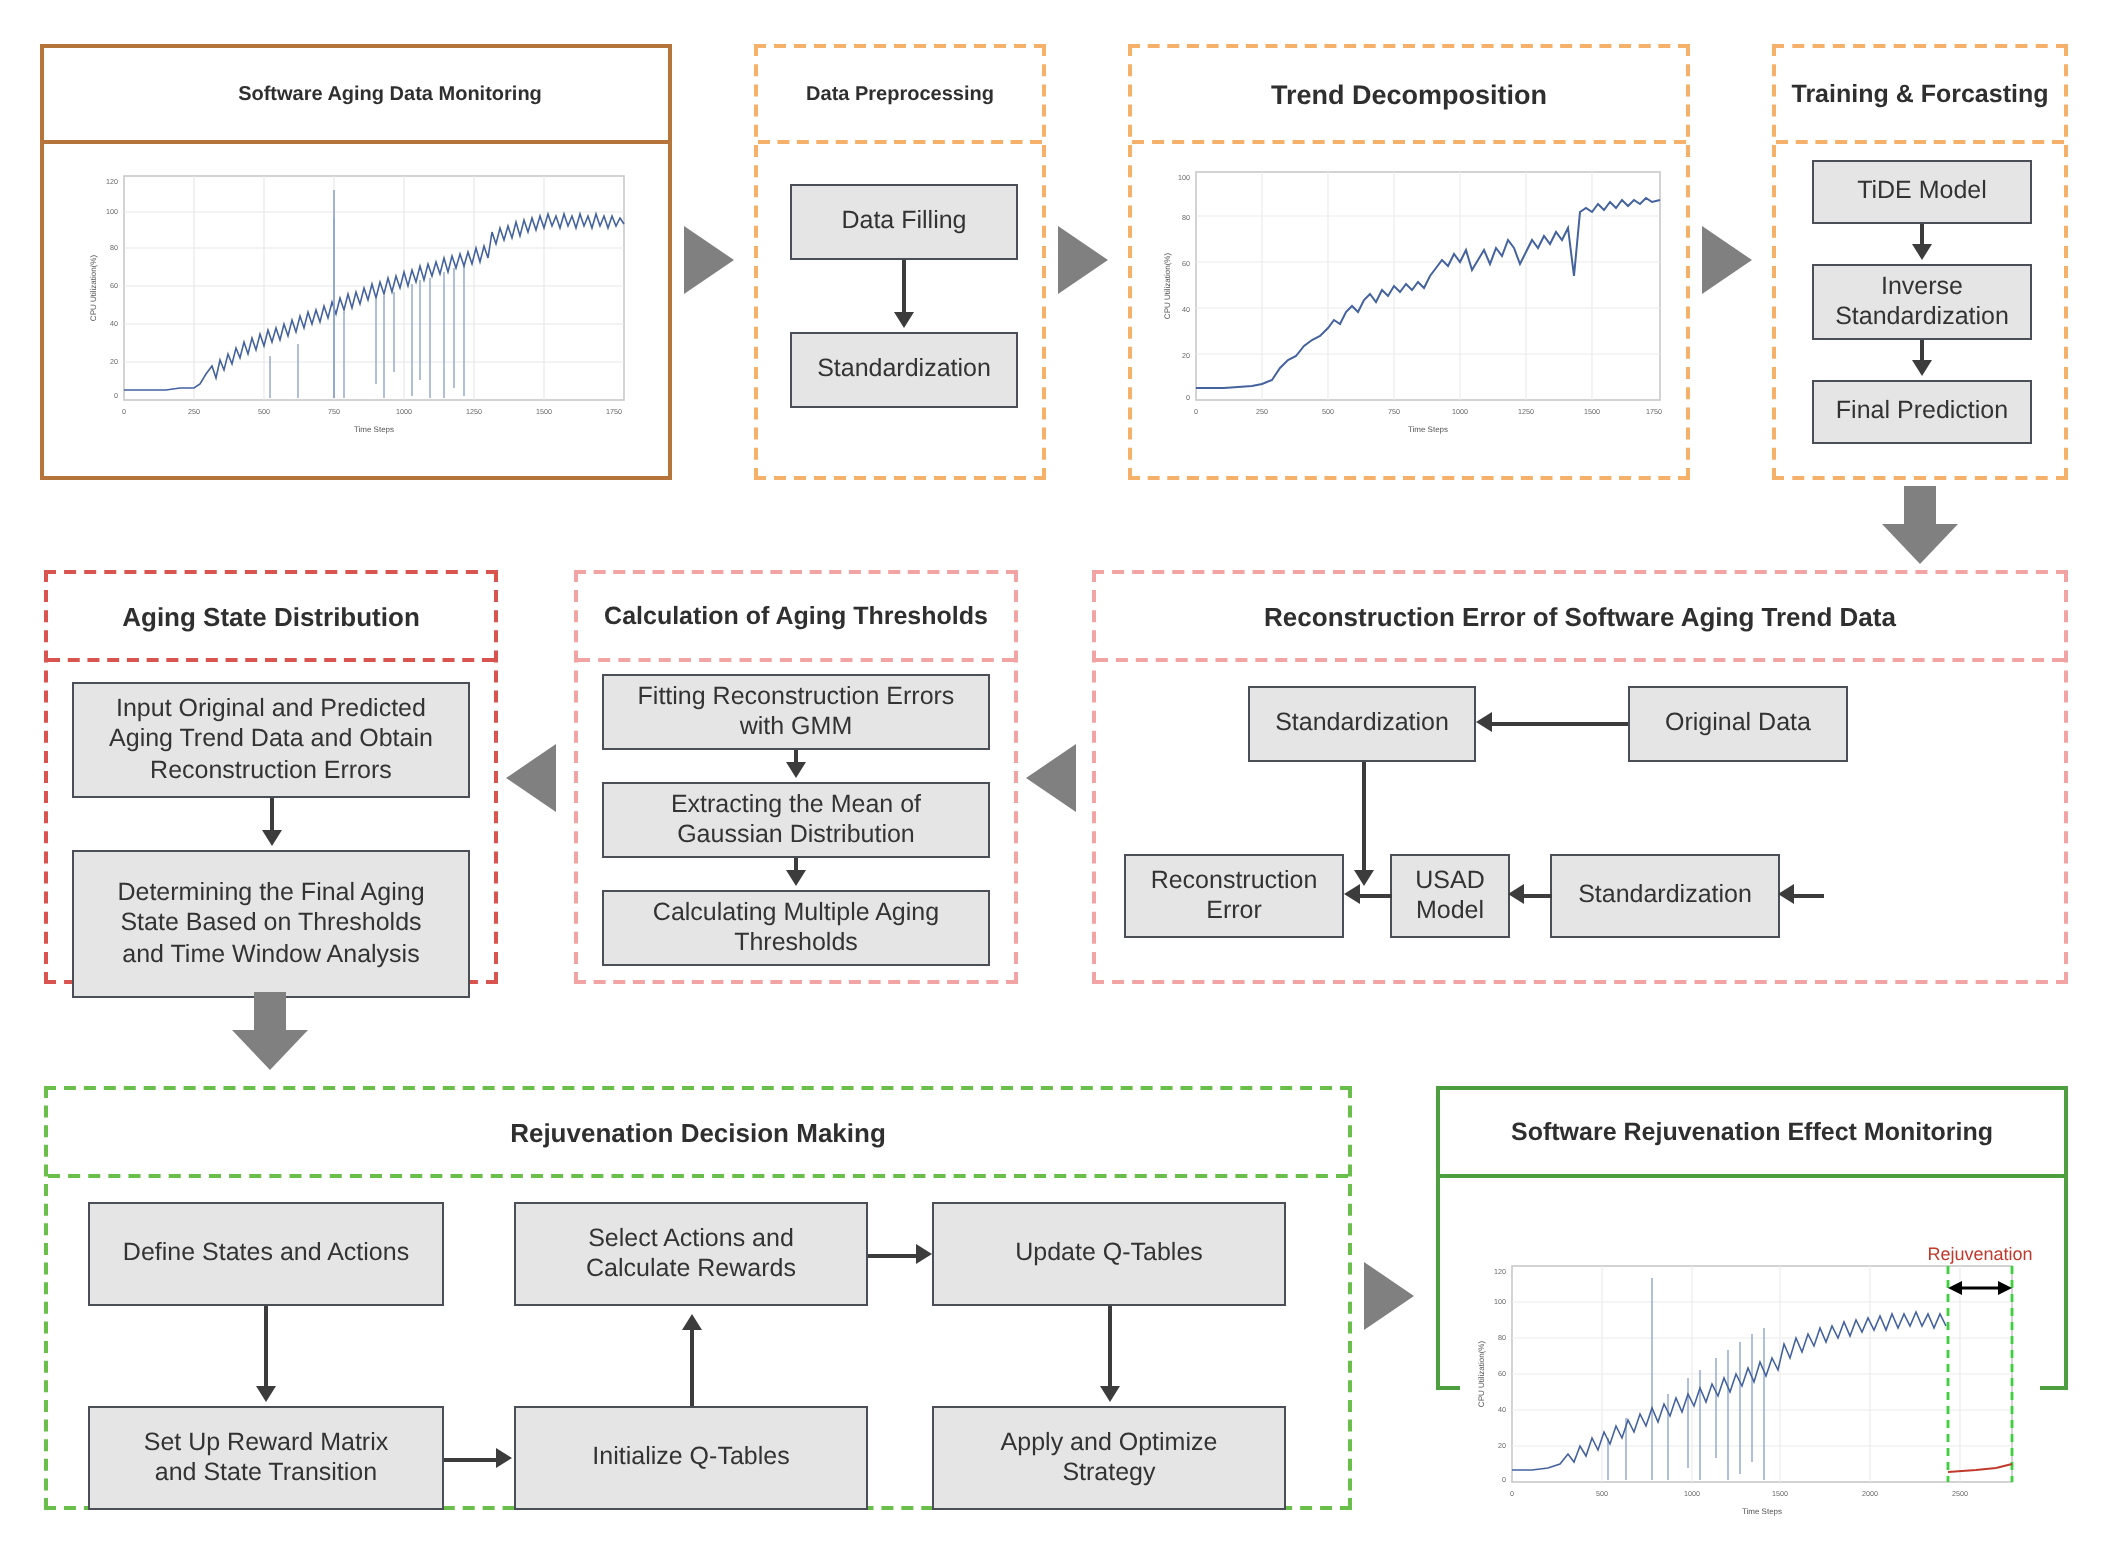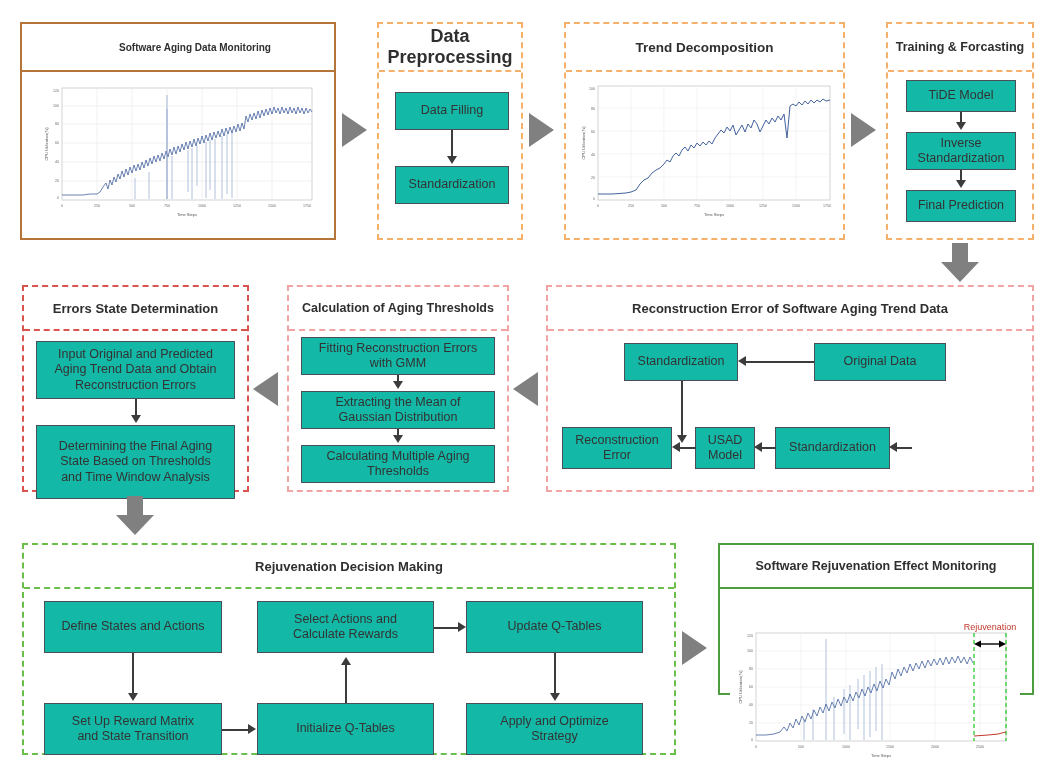--- a/index.html
+++ b/index.html
@@ -39,21 +39,21 @@
   .p-green-d      { border:2px dashed #6abf4b; }
   .p-green-d .hdr { border-bottom:2px dashed #6abf4b; }
 
   .p-green-s      { border:2px solid #4d9e3f; }
   .p-green-s .hdr { border-bottom:2px solid #4d9e3f; }
 
   
   .box {
     position:absolute;
     border:1.6px solid #4a4f57;
-    background:#14b8a6;
+    background:#e5e5e5;
     display:flex; align-items:center; justify-content:center;
     text-align:center;
     font-size:12.5px;
     line-height:1.22;
     color:#333;
     padding:2px 2px;
     white-space:pre-line;
   }
 
   
@@ -164,21 +164,21 @@
           <text x="151" y="134" font-family="Liberation Sans, sans-serif" font-size="4" fill="#555" text-anchor="middle">Time Steps</text>
           <text x="12" y="62" font-family="Liberation Sans, sans-serif" font-size="4" fill="#555" text-anchor="middle" transform="rotate(-90 12 62)">CPU Utilization(%)</text>
         </svg>
       </div>
     </div>
   </div>
 
   <div class="big-r" style="left:342px; top:113px;"></div>
 
   <div class="panel p-orange" style="left:377px; top:22px; width:146px; height:218px;">
-    <div class="hdr" style="height:48px; font-size:18px;">Data Preprocessing</div>
+    <div class="hdr" style="height:48px; font-size:10px;">Data Preprocessing</div>
     <div class="body" style="height:166px;">
       <div class="box" style="left:16px; top:20px; width:114px; height:38px;">Data Filling</div>
       <div class="ln ln-v" style="left:72px; top:58px; height:28px;"></div>
       <div class="ah ah-d" style="left:68px; top:84px;"></div>
       <div class="box" style="left:16px; top:94px; width:114px; height:38px;">Standardization</div>
     </div>
   </div>
 
   <div class="big-r" style="left:529px; top:113px;"></div>
 
@@ -249,21 +249,21 @@
       <div class="box" style="left:18px; top:118px; width:110px; height:32px;">Final Prediction</div>
     </div>
   </div>
 
   <div class="big-d" style="left:941px; top:243px; width:38px; height:40px;">
     <div class="stem"></div>
     <div class="head"></div>
   </div>
 
   <div class="panel p-red" style="left:22px; top:285px; width:227px; height:207px;">
-    <div class="hdr" style="height:44px; font-size:13px;">Errors State Determination</div>
+    <div class="hdr" style="height:44px; font-size:13px;">Aging State Distribution</div>
     <div class="body" style="height:159px;">
       <div class="box" style="left:12px; top:10px; width:199px; height:58px;">Input Original and Predicted
 Aging Trend Data and Obtain
 Reconstruction Errors</div>
       <div class="ln ln-v" style="left:111px; top:68px; height:18px;"></div>
       <div class="ah ah-d" style="left:107px; top:84px;"></div>
       <div class="box" style="left:12px; top:94px; width:199px; height:74px;">Determining the Final Aging
 State Based on Thresholds
 and Time Window Analysis</div>
     </div>
@@ -287,21 +287,21 @@
     </div>
   </div>
 
   <div class="big-l" style="left:513px; top:372px;"></div>
 
   <div class="panel p-pink" style="left:546px; top:285px; width:488px; height:207px;">
     <div class="hdr" style="height:44px; font-size:13px;">Reconstruction Error of Software Aging Trend Data</div>
     <div class="body" style="height:159px;">
 
       <div class="box" style="left:76px; top:12px; width:114px; height:38px;">Standardization</div>
-      <div class="box" style="left:266px; top:12px; width:132px; height:38px;">Original Data</div>
+      <div class="box" style="left:266px; top:12px; width:110px; height:38px;">Original Data</div>
       <div class="ln ln-h" style="left:196px; top:30px; width:70px;"></div>
       <div class="ah ah-l" style="left:190px; top:25px;"></div>
 
       <div class="ln ln-v" style="left:133px; top:50px; height:56px;"></div>
       <div class="ah ah-d" style="left:129px; top:104px;"></div>
 
       <div class="box" style="left:14px; top:96px; width:110px; height:42px;">Reconstruction
 Error</div>
       <div class="box" style="left:147px; top:96px; width:60px; height:42px;">USAD
 Model</div>

